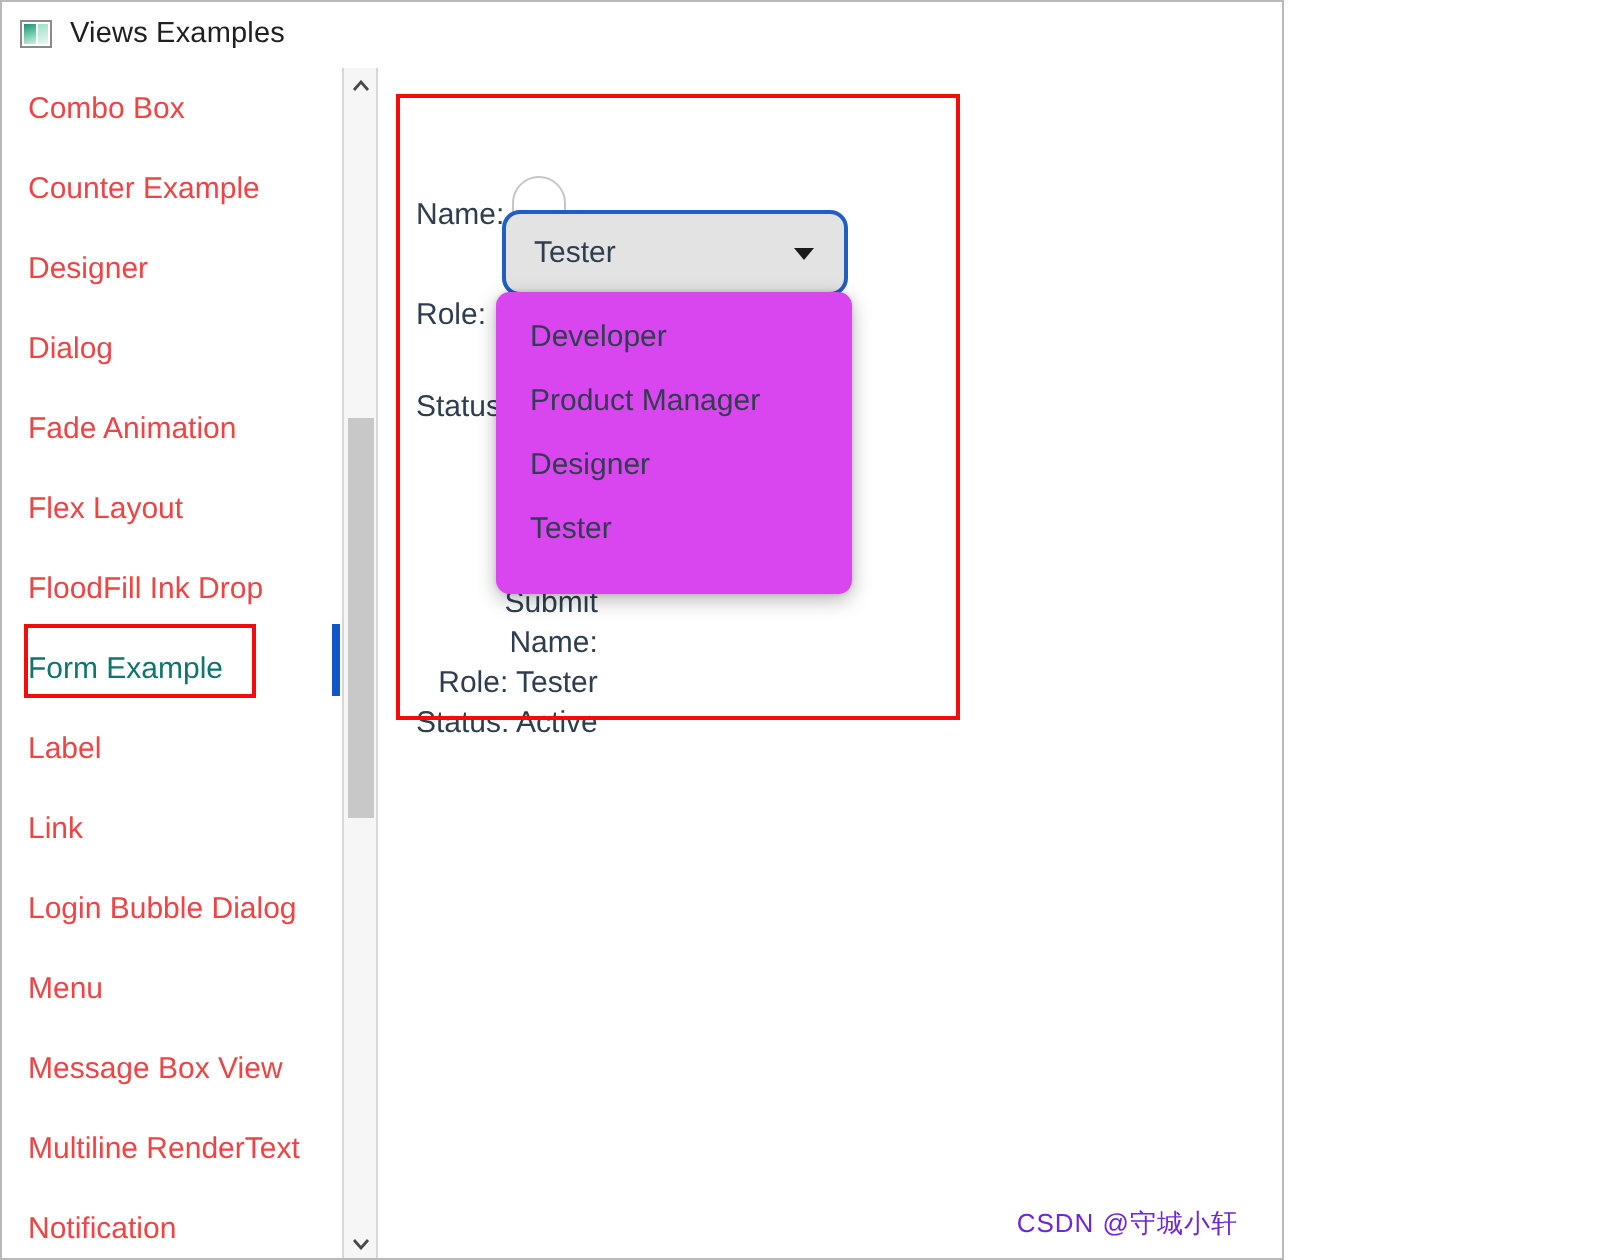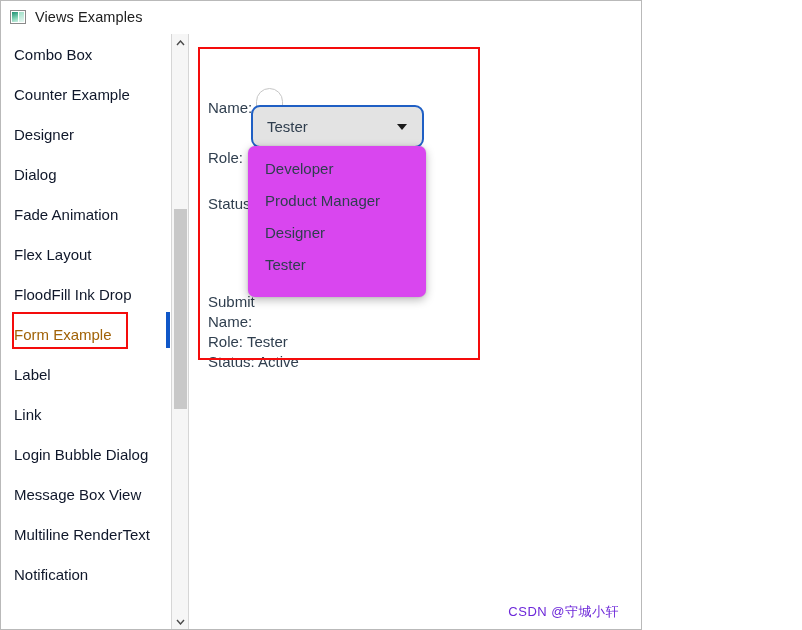--- a/index.html
+++ b/index.html
@@ -68,24 +68,24 @@
     overflow: hidden;
   }
   #list {
     position: absolute; left: 0; top: 0; width: 170px;
   }
   .list-item {
     height: 40px;
     display: flex; align-items: center;
     padding-left: 12px;
     font-size: 15px;
-    color: #0f172a;
-    white-space: nowrap;
-  }
-  .list-item.selected { color: #a16207; text-align: center; }
+    color: #ef4444;
+    white-space: nowrap;
+  }
+  .list-item.selected { color: #0f766e; text-align: center; }
 
   
   #sel-marker {
     position: absolute;
     left: 165px; top: 311px;
     width: 4px; height: 36px;
     background: #0f57c8;
   }
   .annot-box {
     position: absolute;
@@ -175,21 +175,21 @@
     font-size: 15px; color: #2f3e4e;
     white-space: nowrap;
   }
 
   
   #output {
     position: absolute; left: 18px; top: 258px;
     font-size: 15px; color: #2f3e4e;
     line-height: 20px;
   }
-  #output div { white-space: nowrap; }
+  #output div { white-space: nowrap; text-align: right; }
 
   
   #watermark {
     position: absolute; right: 22px; bottom: 8px;
     font-size: 13px; color: #6d28d9;
     letter-spacing: .5px;
     white-space: nowrap;
   }
 </style>
 </head>
@@ -249,20 +249,23 @@
       <div class="list-item">
           <span>Label</span>
         </div>
       <div class="list-item">
           <span>Link</span>
         </div>
       <div class="list-item">
           <span>Login Bubble Dialog</span>
         </div>
       <div class="list-item">
+          <span>Menu</span>
+        </div>
+      <div class="list-item">
           <span>Message Box View</span>
         </div>
       <div class="list-item">
           <span>Multiline RenderText</span>
         </div>
       <div class="list-item">
           <span>Notification</span>
         </div>
     </div>
   </div>

